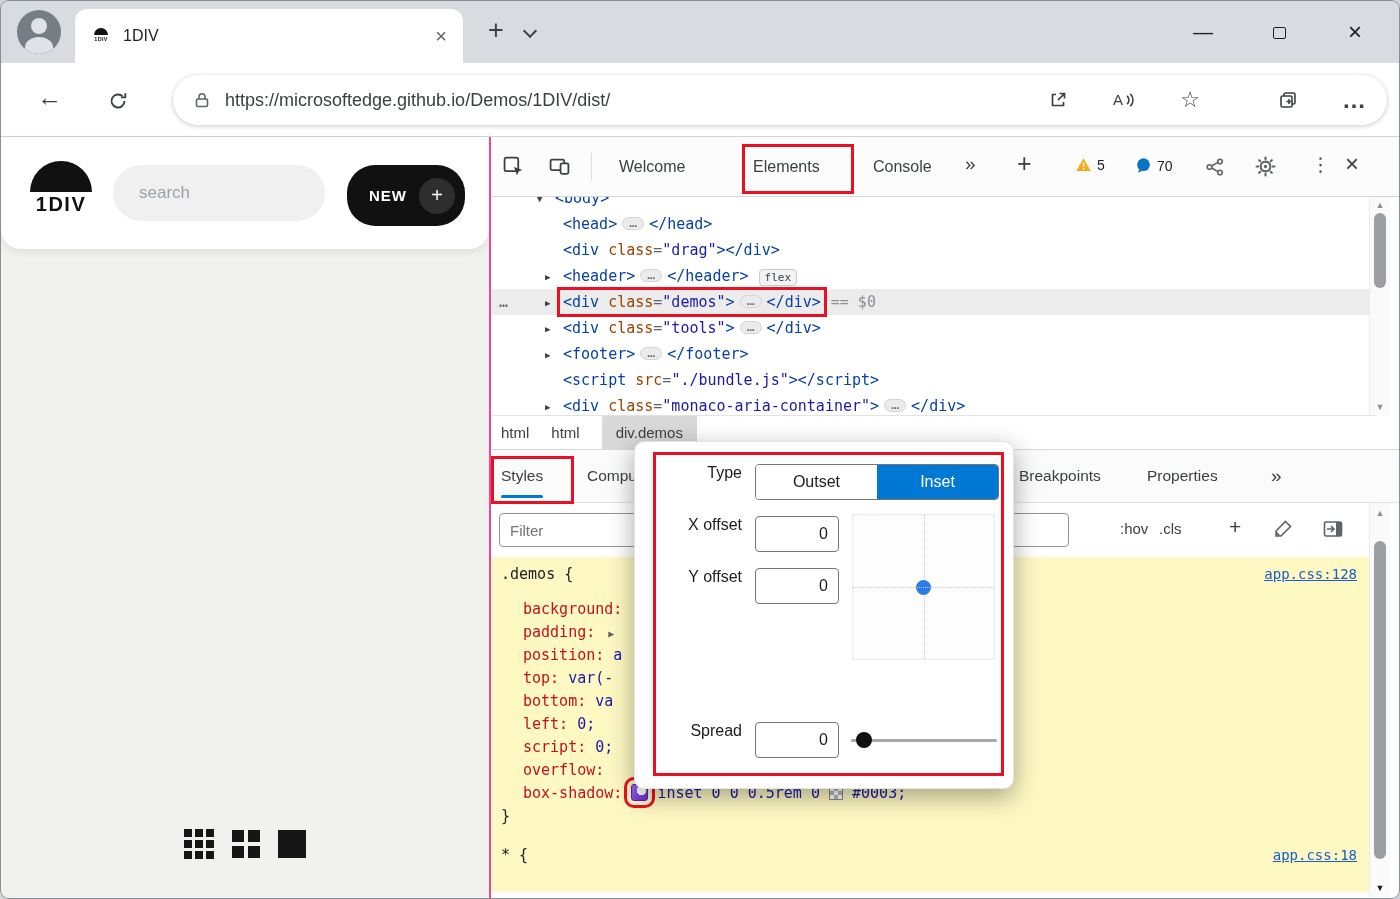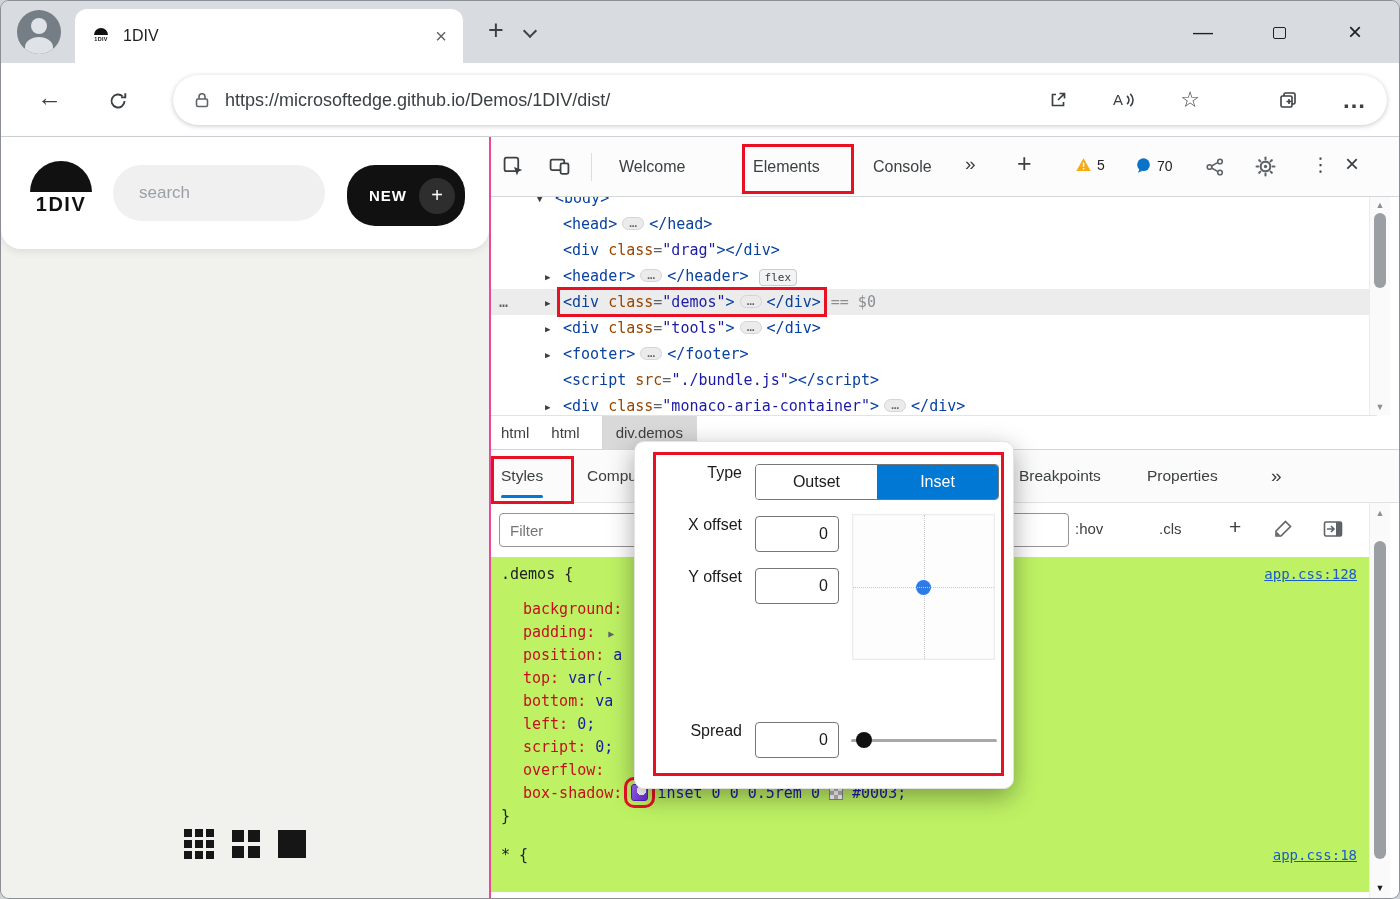--- a/index.html
+++ b/index.html
@@ -92,21 +92,21 @@
 .side-tab.active::after{content:"";position:absolute;left:0;right:0;bottom:4px;height:3px;border-radius:2px;background:var(--accent-blue,#0078d4)}
 .side-ovf{position:absolute;left:780px;top:15px;font-size:19px;color:#3c4043}
 
 
 .filter-row{position:absolute;top:366px;left:0;right:22px;height:54px;background:#fff}
 .filter-input{position:absolute;left:8px;top:10px;width:570px;height:34px;border:1px solid #949494;border-radius:4px;padding:0 10px;font-size:15px;font-family:inherit;color:#333;outline:none}
 .filter-input::placeholder{color:#757575}
 .tg{position:absolute;top:17px;font-size:15px;color:#3c4043}
 
 
-.styles-content{position:absolute;top:420px;left:0;width:878px;bottom:6px;overflow:hidden;font-family:"DejaVu Sans Mono",monospace;font-size:15px;background:#bef264;padding-top:6px}
+.styles-content{position:absolute;top:420px;left:0;width:878px;bottom:6px;overflow:hidden;font-family:"DejaVu Sans Mono",monospace;font-size:15px;background:#fef9c3;padding-top:6px}
 .css-rule{margin-bottom:16px}
 .css-line{height:23px;line-height:23px;white-space:nowrap;padding-left:10px;position:relative}
 .css-head{margin-bottom:12px}
 .css-decl{padding-left:32px}
 .css-sel{color:#202124}
 .css-name{color:var(--property-red,#c50f1f)}
 .css-val{color:var(--value-blue,#1a1aa6)}
 .css-link{position:absolute;right:12px;top:0;color:#1a5cc8;text-decoration:underline;font-size:14px}
 .css-expand{color:#5f6368;font-size:10px;margin-left:4px}
 .dark-icon{display:inline-block;width:16px;height:16px;border-radius:3px;vertical-align:-3px;background:radial-gradient(circle at 50% 45%,#3a5a9a 0 22%,#16243f 55%);border:1px solid #0f1d38}
@@ -334,21 +334,21 @@
     <div class="side-tabs">
       <span class="side-tab active" style="left:10px">Styles</span>
       <span class="side-tab" style="left:96px">Computed</span>
       <span class="side-tab" style="left:528px">Breakpoints</span>
       <span class="side-tab" style="left:656px">Properties</span>
       <span class="side-ovf">»</span>
     </div>
 
     <div class="filter-row">
       <input class="filter-input" placeholder="Filter" style="">
-      <span class="tg" style="left:584px">:hov</span>
+      <span class="tg" style="left:629px">:hov</span>
       <span class="tg" style="left:668px">.cls</span>
       <span class="tg" style="left:738px;top:12px;font-size:21px">+</span>
       <span style="position:absolute;left:782px;top:16px">
         <svg width="20" height="20" viewBox="0 0 20 20">
             <path d="M12.5 2.5 L17.5 7.5 L8 17 H3 V12 Z" fill="none" stroke="#5f6368" stroke-width="1.6"></path>
             <path d="M3.5 16.5 L7.5 16.5 L3.5 12.5 Z" fill="#5f6368"></path>
           </svg>
       </span>
       <span style="position:absolute;left:832px;top:16px">
         <svg width="20" height="20" viewBox="0 0 20 20">

